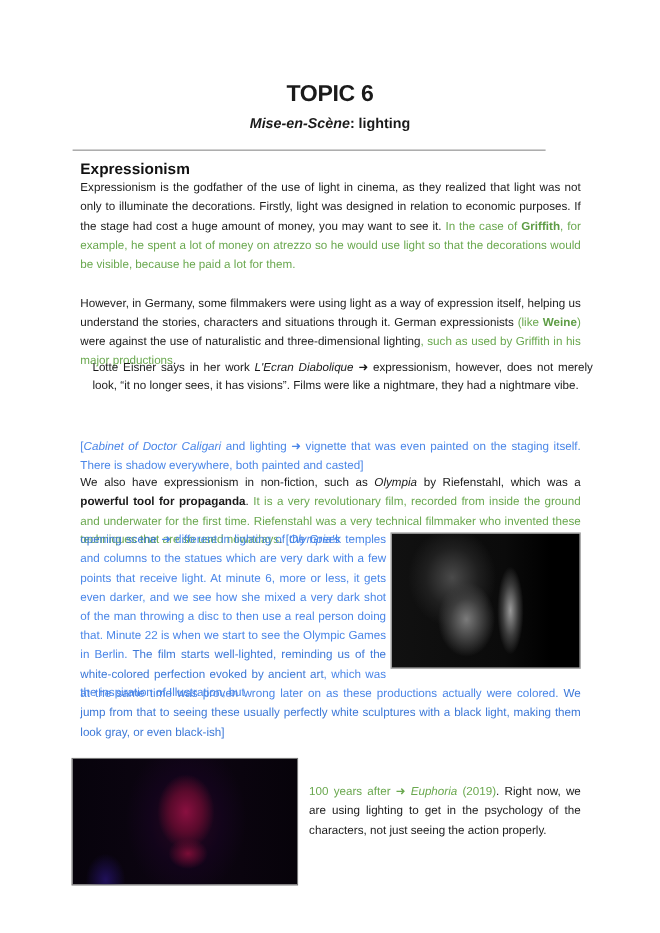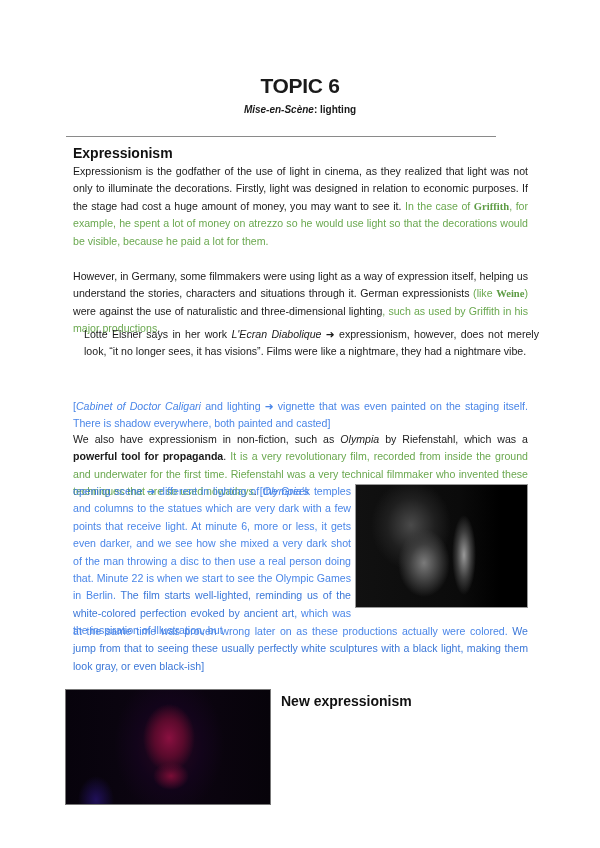--- a/index.html
+++ b/index.html
@@ -2,32 +2,32 @@
 <html><head>
 <meta charset="utf-8">
 <style>
   html, body { margin: 0; padding: 0; background: #ffffff; }
   body { width: 600px; height: 848px; position: relative; overflow: hidden;
          font-family: "Liberation Sans", sans-serif; color: #1a1a1a; }
   .page { position: absolute; left: 0; top: 0; width: 508px; height: 848px; }
   .title { position: absolute; top: 74px; left: 0; width: 600px; text-align: center;
            font-size: 21px; font-weight: bold; letter-spacing: -0.3px; }
   .subtitle { position: absolute; top: 104px; left: 0; width: 600px; text-align: center;
-              font-size: 10px; font-weight: bold; }
+              font-size: 13px; font-weight: bold; }
   .subtitle i { font-style: italic; }
   .rule { position: absolute; top: 136px; left: 66px; width: 430px; height: 0;
           border-top: 1px solid #8a8a8a; }
   .h2 { position: absolute; font-size: 14px; font-weight: bold; color: #111; }
   .para { position: absolute; font-size: 10.6px; line-height: 17.4px; text-align: justify;
           color: #1a1a1a; }
   .g { color: #6aa84f; }
   .b { color: #4a86e8; }
   .bold { font-weight: normal; }
   .it { font-style: italic; }
-  .gb { color: #5e9c45; font-weight: bold; font-family: Liberation Serif, serif; }
+  .gb { color: #5e9c45; font-weight: bold; }
   .bb { color: #3c78d8; font-weight: normal; }
   .statue-img { position: absolute; left: 355px; top: 484px; width: 173px; height: 124px;
                 background:
                   radial-gradient(ellipse 26px 34px at 68px 78px, #7b7b7b 0%, #3e3e3e 55%, rgba(0,0,0,0) 100%),
                   radial-gradient(ellipse 40px 45px at 55px 40px, #4a4a4a 0%, #1f1f1f 60%, rgba(0,0,0,0) 100%),
                   radial-gradient(ellipse 12px 40px at 108px 70px, #9a9a9a 0%, #3a3a3a 60%, rgba(0,0,0,0) 100%),
                   linear-gradient(90deg, #111 0%, #0b0b0b 60%, #000 85%, #000 100%);
                 border: 1px solid #999; box-sizing: border-box; }
   .euphoria-img { position: absolute; left: 65px; top: 689px; width: 206px; height: 116px;
                   background:
@@ -60,16 +60,16 @@
   <div class="para" style="left:73px; top:431px; width:455px;"><span>We also have expressionism in </span><span class="bold">non-fiction</span><span>, such as </span><span class="it">Olympia</span><span> by Riefenstahl, which was a </span><span style="font-weight:600">powerful tool for propaganda</span><span>. </span><span class="g">It is a very revolutionary film, recorded from inside the ground and underwater for the first time.</span><span class="g"> Riefenstahl was a very technical filmmaker who invented these techniques that are so used nowadays</span><span>. </span><span class="b">[</span><span class="b it">Olympia's</span></div>
 
   <div class="para b" style="left:73px; top:483px; width:278px;"><span class="bb"> opening scene</span><span> ➜ different in lighting of the Greek temples and columns to the statues which are very dark with a few points that receive light. At minute 6, more or less, it gets even darker, and we see how she mixed a very dark shot of the man throwing a disc to then use a real person doing that. Minute 22 is when we start to see the Olympic Games in Berlin. </span><span class="bb">The film starts well-lighted, reminding us of the white-colored perfection evoked by ancient art</span><span>, which was the inspiration of Illustration, but</span></div>
 
   <div class="statue-img"></div>
 
   <div class="para b" style="left:73px; top:623px; width:455px;"><span>at the same time was proven wrong later on as these productions actually were colored. </span><span class="bb">We jump from that to seeing these usually perfectly white sculptures with a black light, making them look gray, or even black-ish]</span></div>
 
   <div class="euphoria-img"></div>
 
-  <div class="h2" style="left:281px; top:693px;">New expressionism</div>
 
+  <div class="para" style="left:281px; top:712px; width:247px;"><span class="g">100 years after ➜ </span><span class="g it">Euphoria</span><span class="g"> (2019)</span><span>. Right now, we are using lighting to get in the psychology of the characters, not just seeing the action properly.</span></div>
 
 </div>
 
 </body></html>

